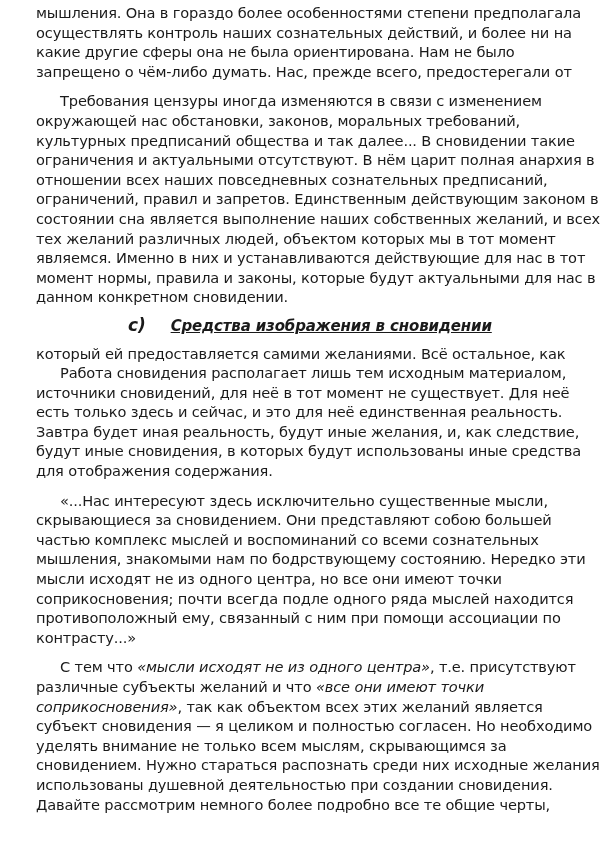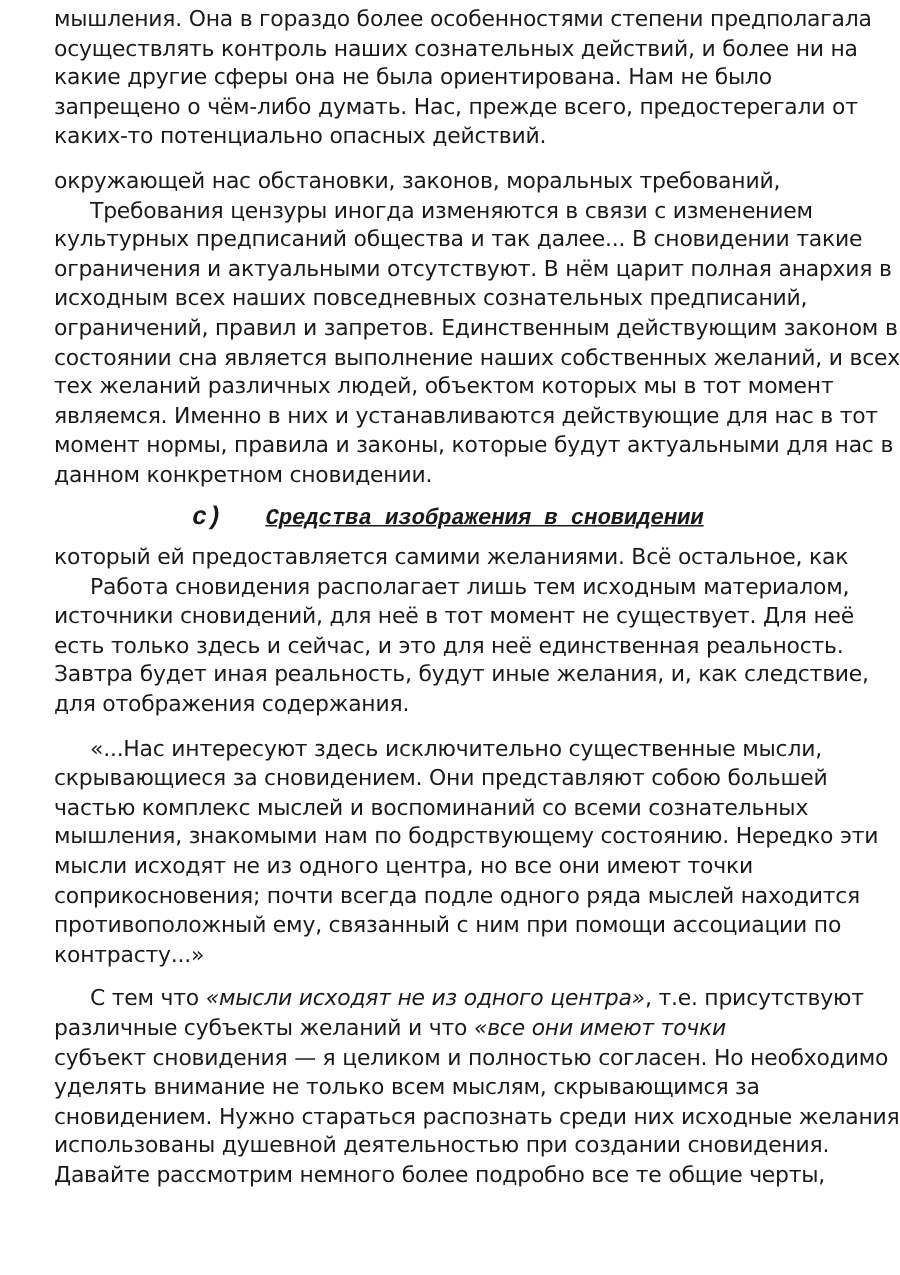--- a/index.html
+++ b/index.html
@@ -18,67 +18,66 @@
     .line { display: block; white-space: nowrap; }
     .indent { padding-left: 24px; }
     .para { margin: 0; }
     .gap { height: 10px; }
     .heading {
       font-weight: bold; font-style: italic;
       margin: 9px 0 7px 0;
       padding-left: 92px;
       font-size: 15px;
       white-space: nowrap;
-      font-family: Liberation Mono, monospace;
     }
     .heading .letter { font-size: 17px; margin-right: 20px; }
     .heading .title { text-decoration: underline; }
     .quote { }
     em { }
   </style>
 </head>
 <body>
 
 <div class="page">
 
   <div class="para">
     <span class="line">мышления. Она в гораздо более особенностями степени предполагала</span>
     <span class="line">осуществлять контроль наших сознательных действий, и более ни на</span>
     <span class="line">какие другие сферы она не была ориентирована. Нам не было</span>
     <span class="line">запрещено о чём-либо думать. Нас, прежде всего, предостерегали от</span>
-    <span class="line">каких-то потенциально опасных действий.</span>
   </div>
 
   <div class="gap"></div>
 
   <div class="para">
+    <span class="line indent">Требования цензуры иногда изменяются в связи с изменением</span>
     <span class="line">окружающей нас обстановки, законов, моральных требований,</span>
-    <span class="line indent">Требования цензуры иногда изменяются в связи с изменением</span>
     <span class="line">культурных предписаний общества и так далее... В сновидении такие</span>
     <span class="line">ограничения и актуальными отсутствуют. В нём царит полная анархия в</span>
-    <span class="line">исходным всех наших повседневных сознательных предписаний,</span>
+    <span class="line">отношении всех наших повседневных сознательных предписаний,</span>
     <span class="line">ограничений, правил и запретов. Единственным действующим законом в</span>
     <span class="line">состоянии сна является выполнение наших собственных желаний, и всех</span>
     <span class="line">тех желаний различных людей, объектом которых мы в тот момент</span>
     <span class="line">являемся. Именно в них и устанавливаются действующие для нас в тот</span>
     <span class="line">момент нормы, правила и законы, которые будут актуальными для нас в</span>
     <span class="line">данном конкретном сновидении.</span>
   </div>
 
   <div class="heading">
     <span class="letter">с)</span>
     <span class="title">Средства изображения в сновидении</span>
   </div>
 
   <div class="para">
     <span class="line">который ей предоставляется самими желаниями. Всё остальное, как</span>
     <span class="line indent">Работа сновидения располагает лишь тем исходным материалом,</span>
     <span class="line">источники сновидений, для неё в тот момент не существует. Для неё</span>
     <span class="line">есть только здесь и сейчас, и это для неё единственная реальность.</span>
     <span class="line">Завтра будет иная реальность, будут иные желания, и, как следствие,</span>
+    <span class="line">будут иные сновидения, в которых будут использованы иные средства</span>
     <span class="line">для отображения содержания.</span>
   </div>
 
   <div class="gap"></div>
 
   <div class="para quote">
     <span class="line indent">«...Нас интересуют здесь исключительно существенные мысли,</span>
     <span class="line">скрывающиеся за сновидением. Они представляют собою большей</span>
     <span class="line">частью комплекс мыслей и воспоминаний со всеми сознательных</span>
     <span class="line">мышления, знакомыми нам по бодрствующему состоянию. Нередко эти</span>
@@ -86,20 +85,21 @@
     <span class="line">соприкосновения; почти всегда подле одного ряда мыслей находится</span>
     <span class="line">противоположный ему, связанный с ним при помощи ассоциации по</span>
     <span class="line">контрасту...»</span>
   </div>
 
   <div class="gap"></div>
 
   <div class="para">
     <span class="line indent"><span>С тем что </span><em>«мысли исходят не из одного центра»</em><span>, т.е. присутствуют</span></span>
     <span class="line"><span>различные субъекты желаний и что </span><em>«все они имеют точки</em></span>
+    <span class="line"><em>соприкосновения»</em><span>, так как объектом всех этих желаний является</span></span>
     <span class="line">субъект сновидения — я целиком и полностью согласен. Но необходимо</span>
     <span class="line">уделять внимание не только всем мыслям, скрывающимся за</span>
     <span class="line">сновидением. Нужно стараться распознать среди них исходные желания</span>
     <span class="line">использованы душевной деятельностью при создании сновидения.</span>
     <span class="line">Давайте рассмотрим немного более подробно все те общие черты,</span>
 
   </div>
 
 </div>
 

